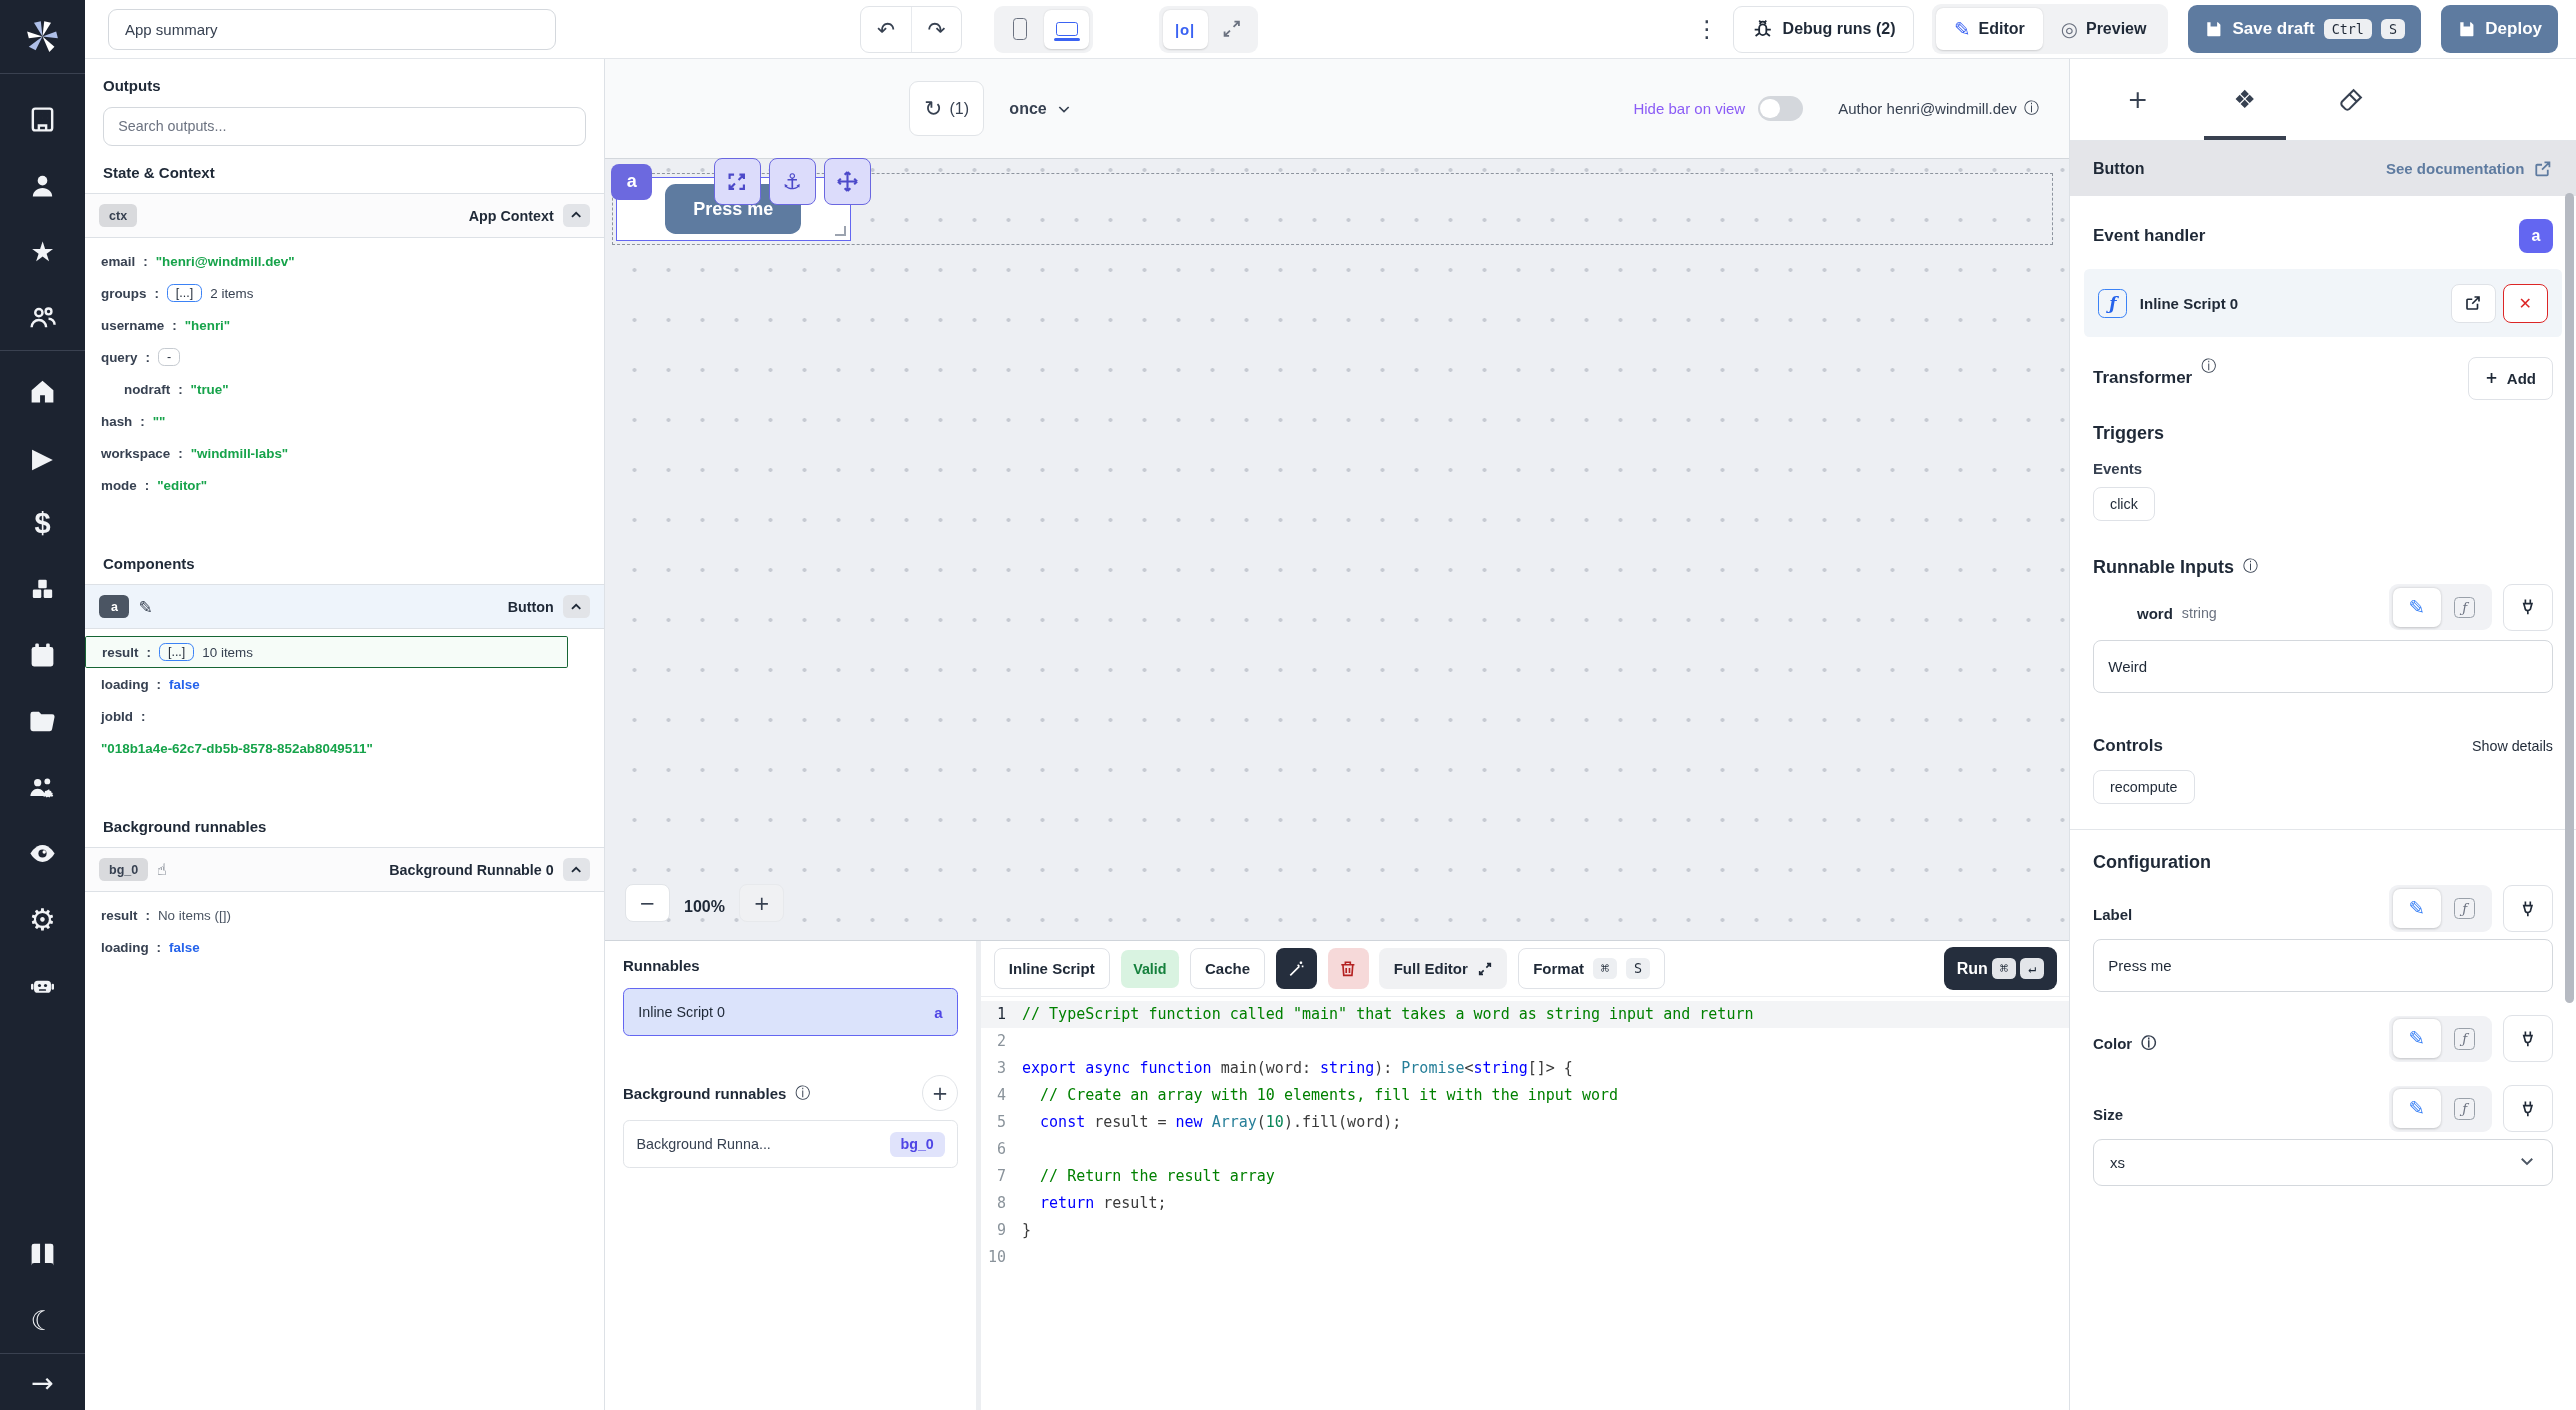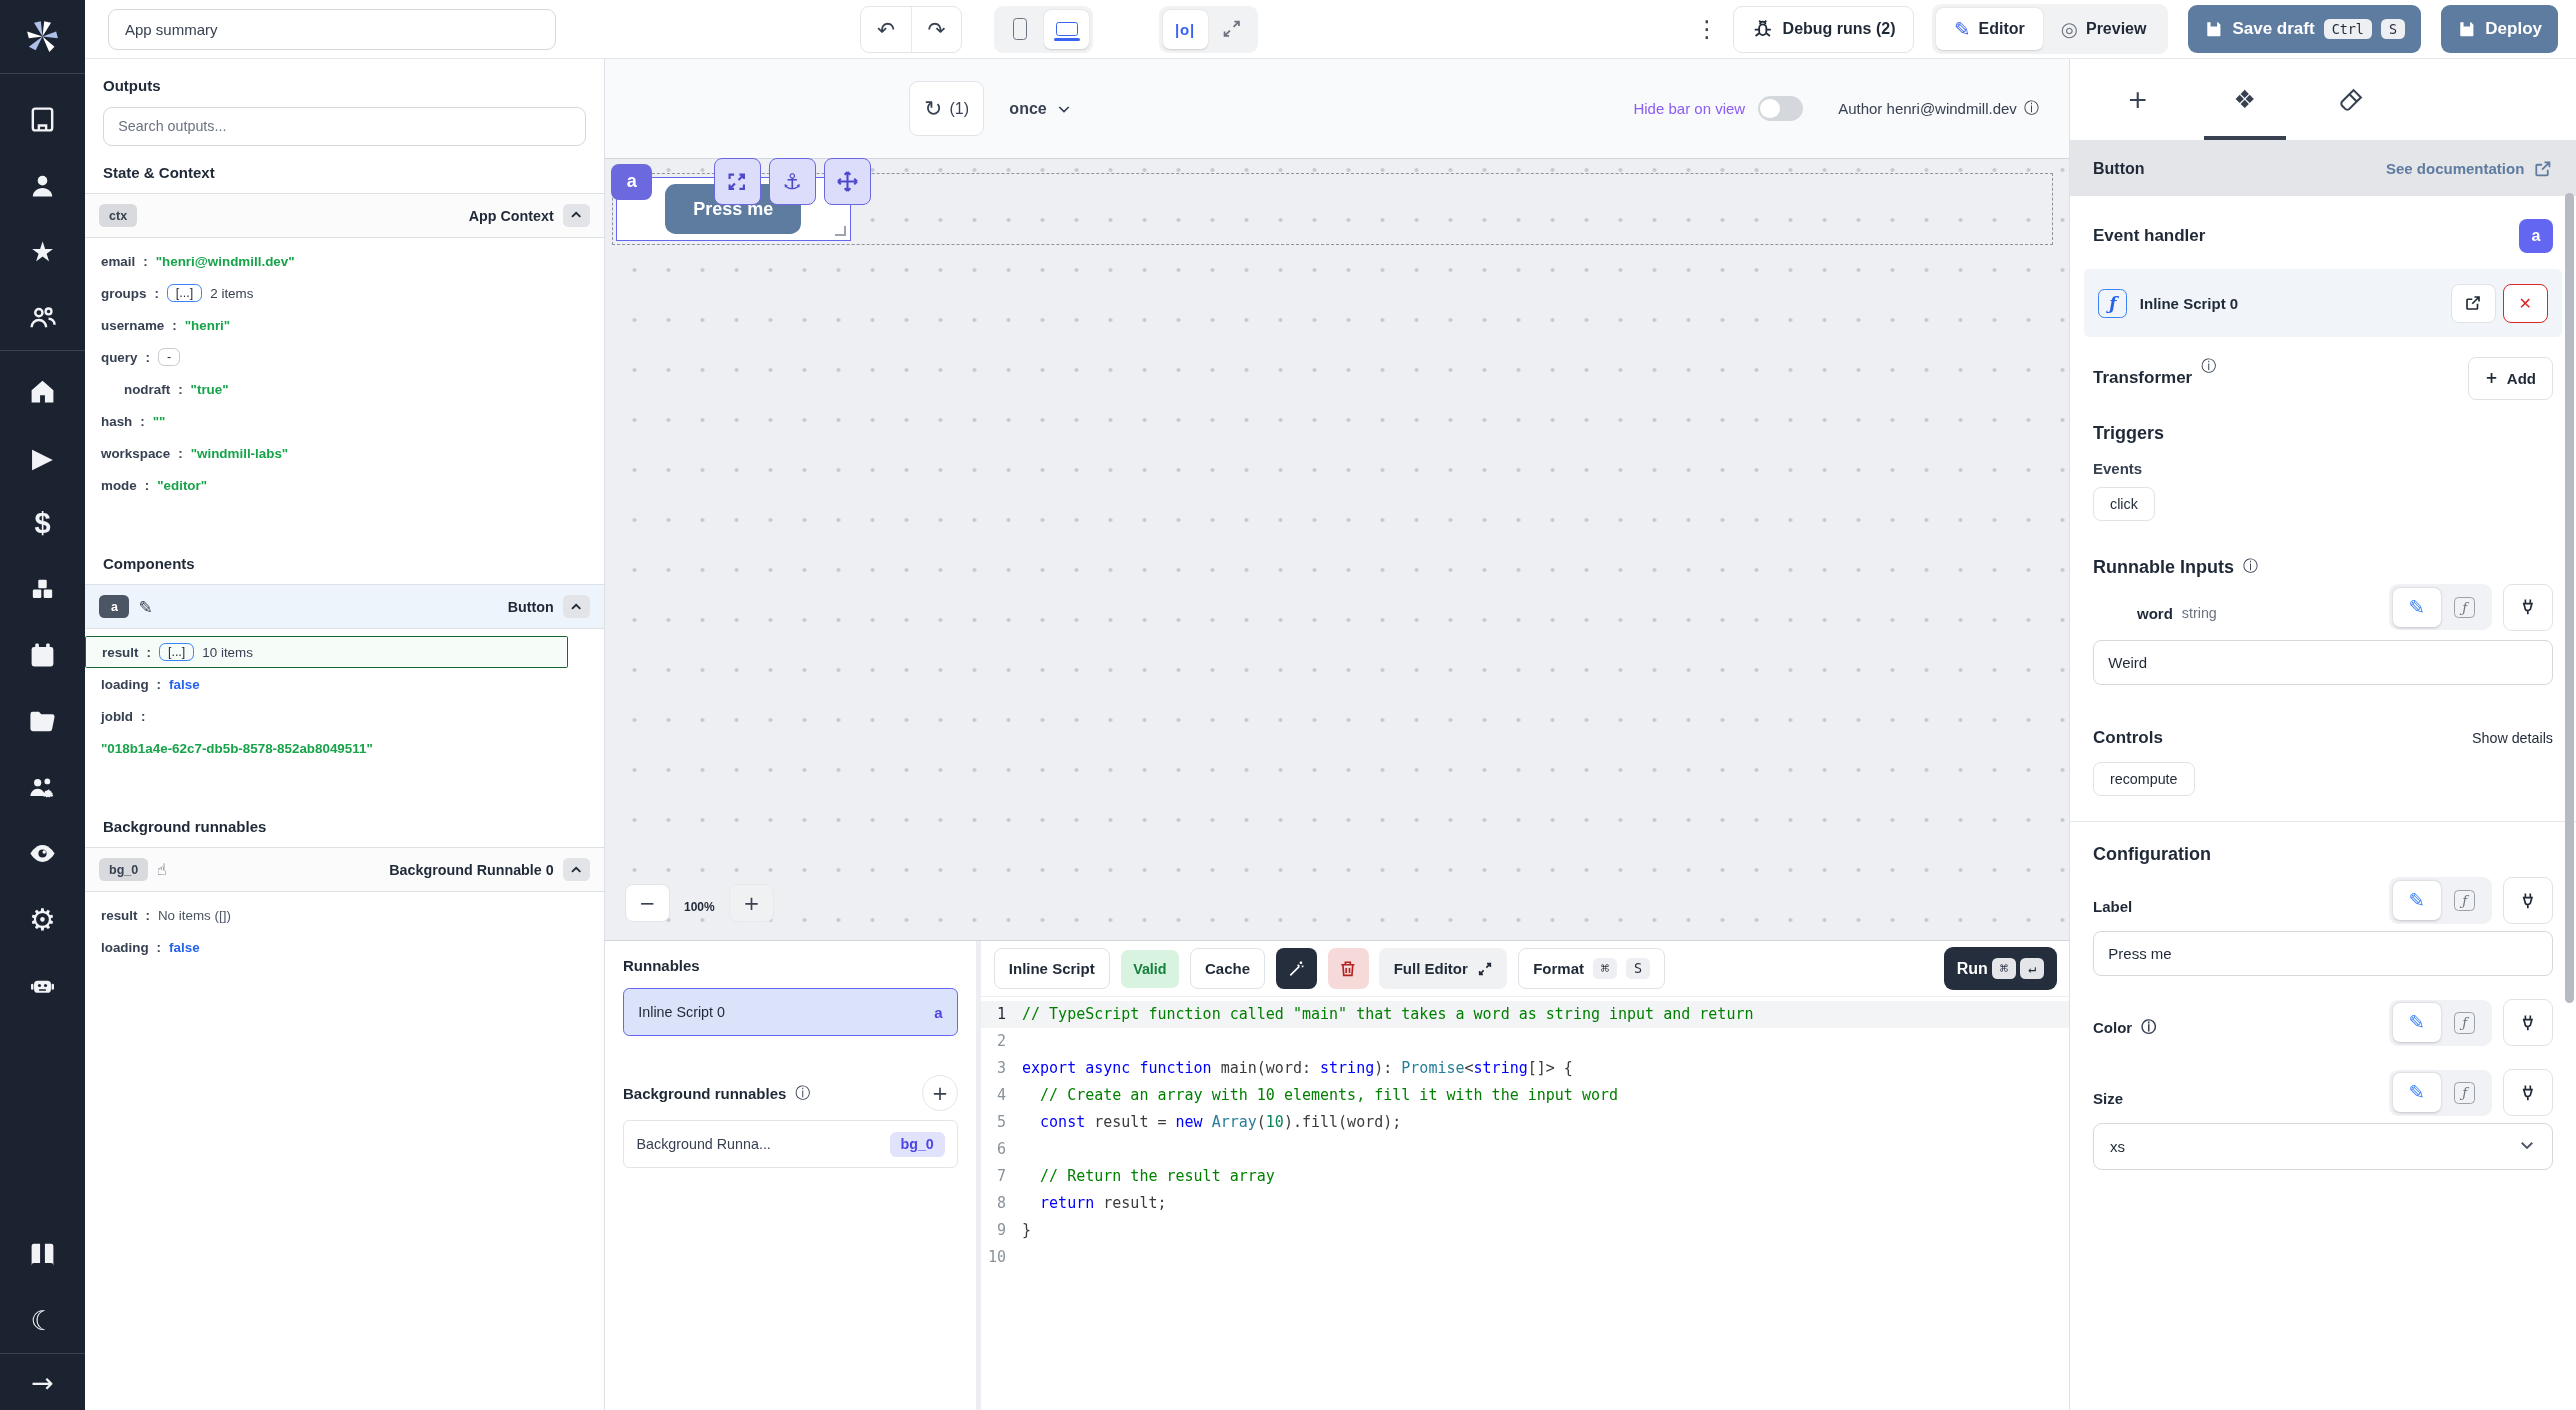--- a/index.html
+++ b/index.html
@@ -104,21 +104,21 @@
     font-size:18px; font-weight:bold; border-radius:8px; display:flex; align-items:center; justify-content:center; z-index:3; }
   .handles { position:absolute; left:97px; top:-19.7px; display:flex; gap:8px; z-index:3; }
   .handle { width:47px; height:47px; background:#dcdcfb; border:1.8px solid #6a67e0; border-radius:8px; color:#4c49c9;
     display:flex; align-items:center; justify-content:center; font-size:21.5px; cursor:pointer; }
   .resize-h { position:absolute; right:3.6px; bottom:3.6px; width:10.7px; height:10.7px; border-right:2.7px solid #9ca3af; border-bottom:2.7px solid #9ca3af; }
   .zoom-ctl { position:absolute; left:19.7px; bottom:18px; display:flex; align-items:center; gap:14.3px; }
   .zoom-btn { width:45px; height:38px; border-radius:8px; display:flex; align-items:center; justify-content:center;
     font-size:19.7px; color:#374151; cursor:pointer; }
   .zoom-btn.minus { background:#fff; border:0.9px solid #e1e4e8; }
   .zoom-btn.plus { background:#f0f1f3; border:0.9px solid #e7e9ec; }
-  .zoom-val { font-size:12px; font-weight:bold; color:#1f2937;margin-top:8px; }
+  .zoom-val { font-size:16px; font-weight:bold; color:#1f2937;margin-top:8px; }
 
   
   .bottom { height:471px; border-top:0.9px solid #cfd4da; display:flex; flex-shrink:0; background:#fff; }
   .runnables { width:376px; border-right:5.4px solid #eceef1; padding:16px 18px; flex-shrink:0; }
   .run-title { font-size:15px; font-weight:bold; color:#1f2937; }
   .run-item { margin-top:14.3px; height:48px; background:#dbe3fb; border:1.3px solid #6366f1; border-radius:6.3px;
     display:flex; align-items:center; padding:0 14.3px; font-size:14.3px; color:#1f2937; cursor:pointer; }
   .run-item .rbadge { margin-left:auto; color:#4f46e5; font-weight:bold; font-size:15px; }
   .bg-run-head { margin-top:39px; display:flex; align-items:center; gap:9px; }
   .plus-circle { margin-left:auto; width:36px; height:36px; border:0.9px solid #e1e4e8; border-radius:50%;
@@ -177,21 +177,21 @@
   .pill { display:inline-flex; align-items:center; border:0.9px solid #dfe2e7; border-radius:8px; background:#fff;
     padding:8px 16px; font-size:14.3px; color:#1f2937; cursor:pointer; }
   .seg-ctl { display:flex; align-items:center; background:#f1f2f5; border-radius:9px; padding:3.6px; }
   .seg-ctl .scell { width:48px; height:39px; display:flex; align-items:center; justify-content:center; border-radius:7.2px; cursor:pointer; }
   .seg-ctl .scell.sel { background:#fff; box-shadow:0 0.9px 2.7px rgba(0,0,0,.2); }
   .seg-ctl .pencil { color:#3b82f6; font-size:19.7px; }
   .seg-ctl .fbox { width:21.5px; height:21.5px; border:1.3px solid #9aa1aa; border-radius:4.5px; color:#6b7280; font-size:13.4px;
     font-style:italic; display:flex; align-items:center; justify-content:center; font-family:"DejaVu Serif", serif; }
   .plug-btn { width:50px; height:47px; background:#fff; border:0.9px solid #dfe2e7; border-radius:9px; margin-left:10.7px;
     display:flex; align-items:center; justify-content:center; color:#1f2937; cursor:pointer; }
-  .rp-input { width:100%; height:45px; border:0.9px solid #d4d8dd; border-radius:8px; padding:0 14.3px; font-size:15px;
+  .rp-input { width:100%; height:53px; border:0.9px solid #d4d8dd; border-radius:8px; padding:0 14.3px; font-size:15px;
     color:#1f2937; outline:none; }
   .rp-select { width:100%; height:47px; border:0.9px solid #d4d8dd; border-radius:9px; padding:0 16px; font-size:15px;
     color:#1f2937; display:flex; align-items:center; cursor:pointer; }
   .rp-select .chev { margin-left:auto; color:#4b5563; }
   .info-ic { color:#374151; font-size:15px; }
   .rp-divider { border-top:0.9px solid #e3e6ea; margin:25px -23px 0; }
   .show-details { margin-left:auto; font-size:14.3px; color:#1f2937; cursor:pointer;text-align:right; }
   .field-head { display:flex; align-items:flex-end; }
   .field-head .fname { font-size:15px; font-weight:bold; color:#1f2937; padding-bottom:9px; display:flex; gap:9px; align-items:center; }
   .field-head .ctls { margin-left:auto; display:flex; align-items:center; }

